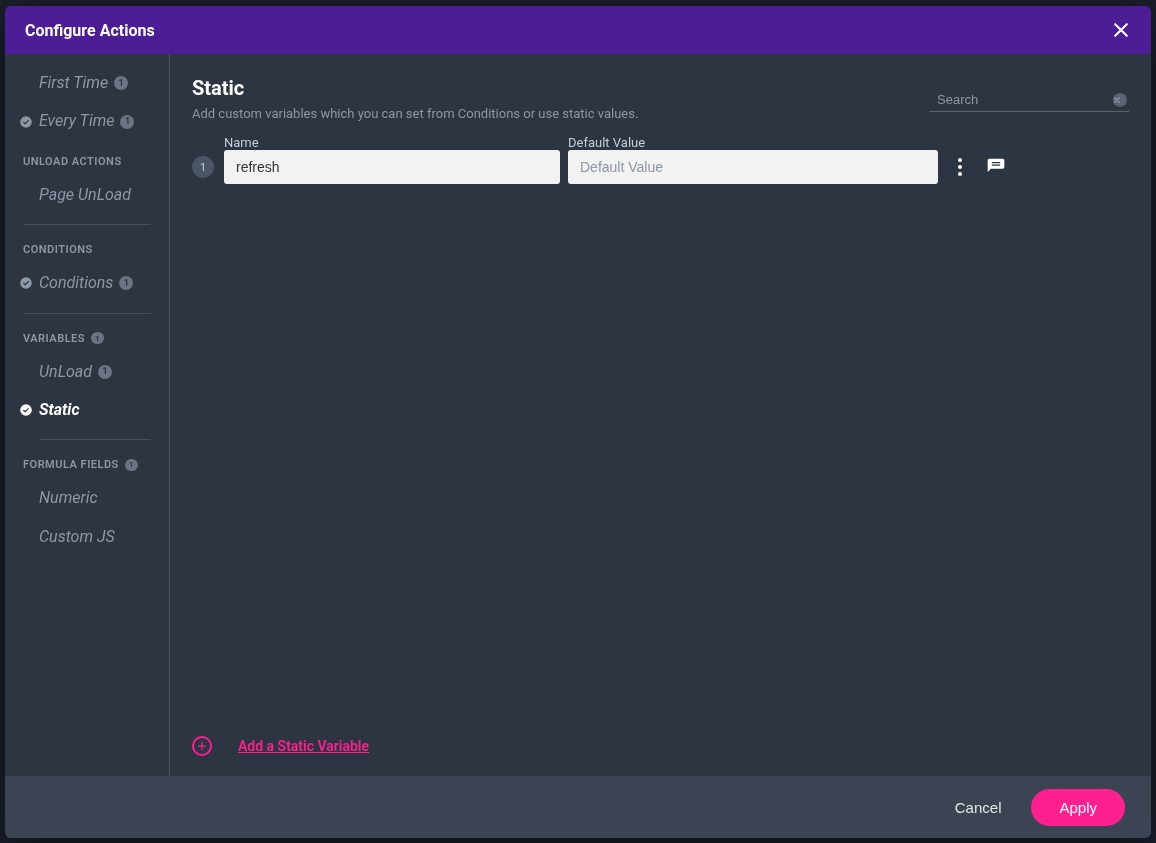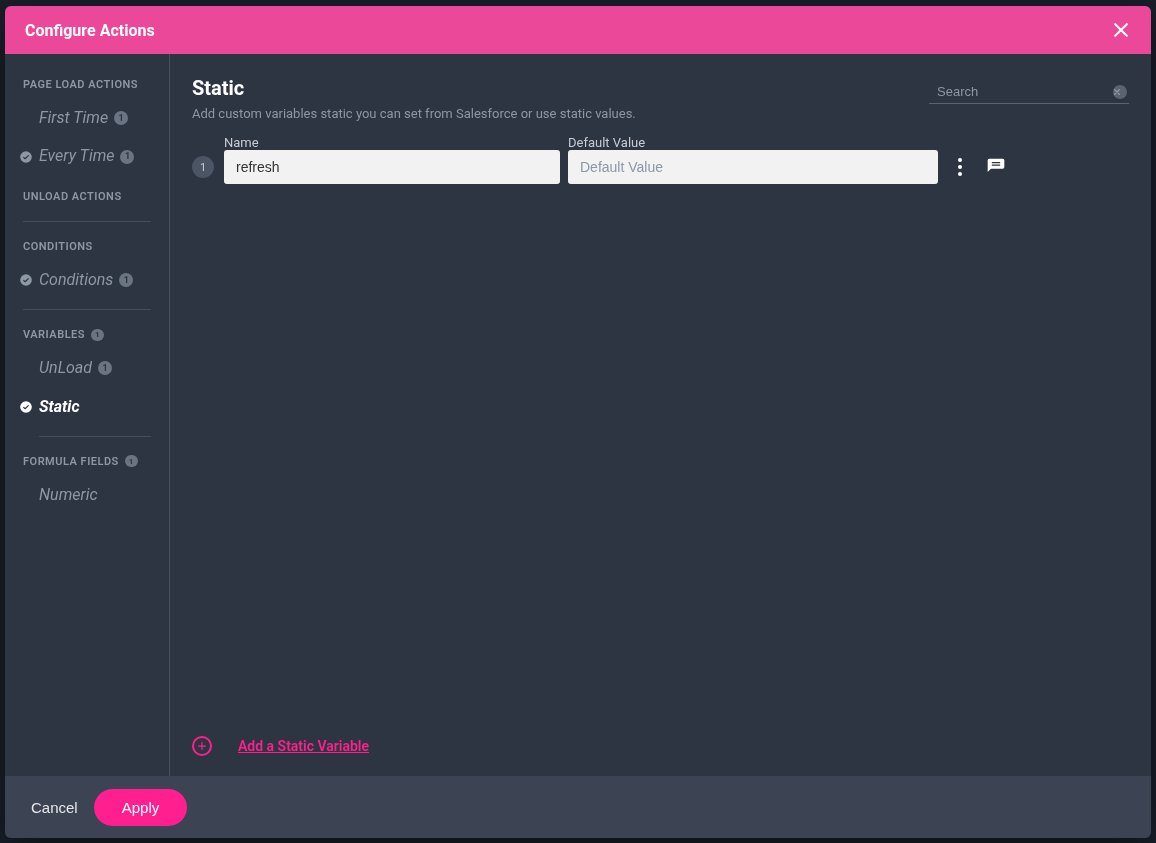--- a/index.html
+++ b/index.html
@@ -20,21 +20,21 @@
     top: 6px;
     bottom: 5px;
     background: #2d3442;
     border-radius: 6px;
     display: flex;
     flex-direction: column;
     box-shadow: 0 10px 40px rgba(0,0,0,0.5);
   }
   .modal-header {
     height: 48px;
-    background: #ec4899;
+    background: #4c1d95;
     border-top-left-radius: 6px;
     border-top-right-radius: 6px;
     display: flex;
     align-items: center;
     justify-content: space-between;
     padding: 0 16px 0 20px;
   }
   .modal-title {
     font-size: 16px;
     font-weight: 700;
@@ -140,21 +140,21 @@
   .page-subtitle {
     font-size: 13px;
     color: #8d97a5;
     margin-top: 6px;
   }
   .search-wrap {
     display:flex;
     align-items:center;
     border-bottom: 1px solid #5a6372;
     padding: 4px 2px;
-    margin-top: 4px;
+    margin-top: 12px;
     width: 200px;
   }
   .search-wrap svg { width:14px; height:14px; color:#8d97a5; margin-right:6px; }
   .search-input {
     flex:1;
     background: transparent;
     border: none;
     outline: none;
     color: #c7ccd3;
     font-size: 13px;
@@ -247,22 +247,23 @@
     cursor:pointer;
   }
 
   .modal-footer {
     height: 62px;
     background: #3c4454;
     border-bottom-left-radius: 6px;
     border-bottom-right-radius: 6px;
     display:flex;
     align-items:center;
+    justify-content:flex-end;
     padding: 0 26px;
-    gap: 16px;
+    gap: 30px;
   }
   .btn-cancel {
     background: transparent;
     border: none;
     color: #e6e6e6;
     font-size: 15px;
     cursor:pointer;
   }
   .btn-apply {
     background: #ff1f8f;
@@ -284,21 +285,20 @@
     <div class="close-btn">
       <svg viewBox="0 0 24 24">
           <path d="M5 5 L19 19 M19 5 L5 19" stroke="currentColor" stroke-width="2.5" stroke-linecap="round" fill="none"></path>
         </svg>
     </div>
   </div>
 
   <div class="modal-body">
     <div class="sidebar">
 
-      <div class="section-header">PAGE LOAD ACTIONS</div>
 
       <div class="nav-item">
         <span class="check">
             <svg viewBox="0 0 24 24" width="12" height="12">
               <circle cx="12" cy="12" r="10" fill="currentColor"></circle>
             </svg>
           </span>
         <span class="label">First Time</span>
         <span class="pill">1</span>
       </div>
@@ -309,20 +309,24 @@
               <circle cx="12" cy="12" r="10" fill="currentColor"></circle>
               <path d="M8 12.5l2.5 2.5L16 9.5" stroke="#2d3442" stroke-width="2" fill="none" stroke-linecap="round" stroke-linejoin="round"></path>
             </svg>
           </span>
         <span class="label">Every Time</span>
         <span class="pill">1</span>
       </div>
 
       <div class="section-header">UNLOAD ACTIONS</div>
 
+      <div class="nav-item">
+        <span class="check"></span>
+        <span class="label">Page UnLoad</span>
+      </div>
 
       <div class="divider"></div>
 
       <div class="section-header">CONDITIONS</div>
 
       <div class="nav-item has-check">
         <span class="check">
             <svg viewBox="0 0 24 24" width="14" height="14">
               <circle cx="12" cy="12" r="10" fill="currentColor"></circle>
               <path d="M8 12.5l2.5 2.5L16 9.5" stroke="#2d3442" stroke-width="2" fill="none" stroke-linecap="round" stroke-linejoin="round"></path>
@@ -359,27 +363,31 @@
 
       <div class="section-header">
         <span>FORMULA FIELDS</span>
         <span class="pill small">1</span>
       </div>
 
       <div class="nav-item">
         <span class="check"></span>
         <span class="label">Numeric</span>
       </div>
+      <div class="nav-item">
+        <span class="check"></span>
+        <span class="label">Custom JS</span>
+      </div>
     </div>
 
     <div class="main">
       <div class="main-top">
         <div>
           <div class="page-title">Static</div>
-          <div class="page-subtitle">Add custom variables static you can set from Salesforce or use static values.</div>
+          <div class="page-subtitle">Add custom variables which you can set from Conditions or use static values.</div>
         </div>
         <div class="search-wrap">
           <svg viewBox="0 0 24 24">
               <circle cx="10" cy="10" r="6" stroke="currentColor" stroke-width="2" fill="none"></circle>
               <line x1="15" y1="15" x2="20" y2="20" stroke="currentColor" stroke-width="2" stroke-linecap="round"></line>
             </svg>
           <input class="search-input" type="text" placeholder="Search" style="">
           <div class="search-clear">
             <svg viewBox="0 0 24 24" width="8" height="8">
                 <path d="M5 5 L19 19 M19 5 L5 19" stroke="currentColor" stroke-width="4" stroke-linecap="round"></path>

